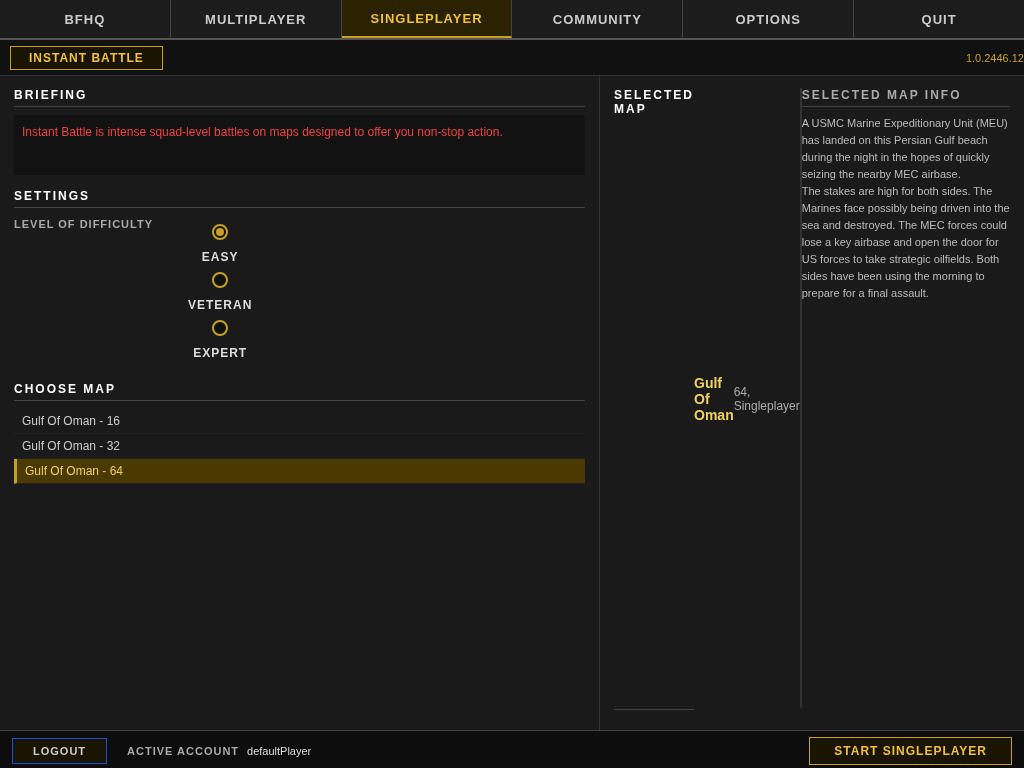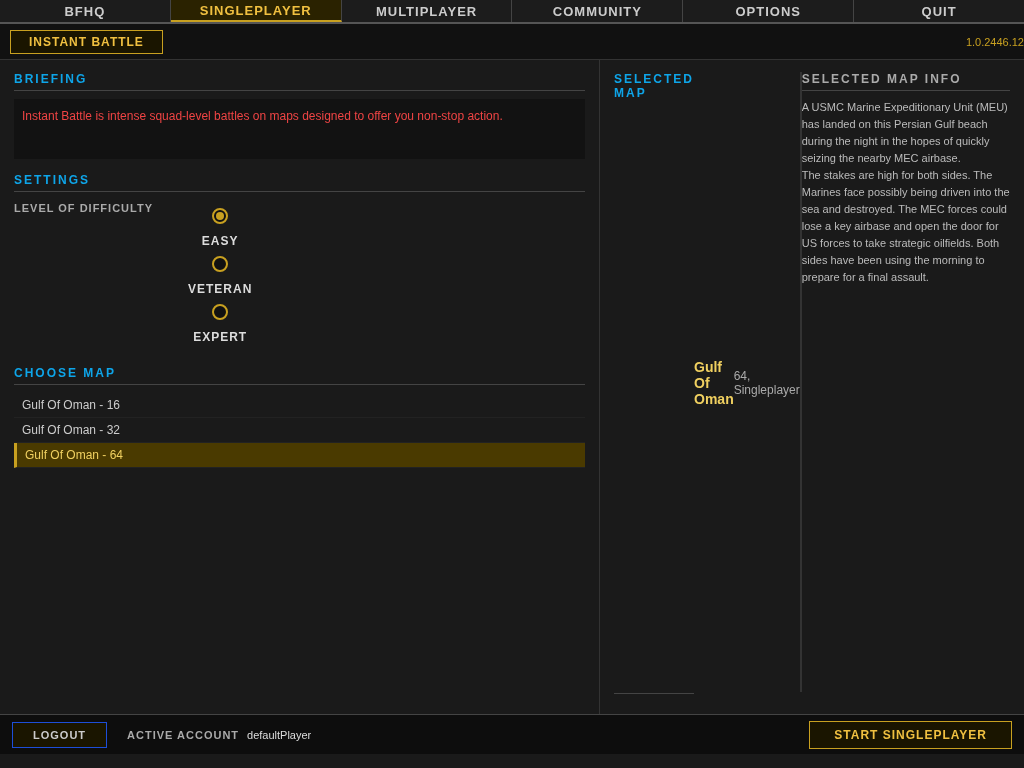--- a/index.html
+++ b/index.html
@@ -9,21 +9,21 @@
       background: #1a1a1a;
       font-family: Arial, sans-serif;
       color: #ccc;
       overflow: hidden;
       position: relative;
     }
 
     
     #top-nav {
       display: flex;
-      height: 24px;
+      height: 40px;
       background: #111;
       border-bottom: 2px solid #555;
     }
     .nav-btn {
       flex: 1;
       display: flex;
       align-items: center;
       justify-content: center;
       border-right: 1px solid #444;
       font-size: 13px;
@@ -83,21 +83,21 @@
       padding: 12px 14px;
       border-right: 1px solid #333;
       display: flex;
       flex-direction: column;
     }
 
     .section-title {
       font-size: 12px;
       font-weight: bold;
       letter-spacing: 2px;
-      color: #0ea5e9;
+      color: #ffffff;
       text-transform: uppercase;
       border-bottom: 1px solid #444;
       padding-bottom: 4px;
       margin-bottom: 8px;
     }
 
     #briefing-section { margin-bottom: 14px; }
     #briefing-text {
       font-size: 12px;
       color: #ef4444;
@@ -329,22 +329,22 @@
       letter-spacing: 1px;
       text-transform: uppercase;
       cursor: pointer;
     }
   </style>
 </head>
 <body>
 
 <div id="top-nav">
   <div class="nav-btn">BFHQ</div>
+  <div class="nav-btn">MULTIPLAYER</div>
   <div class="nav-btn active">SINGLEPLAYER</div>
-  <div class="nav-btn">MULTIPLAYER</div>
   <div class="nav-btn">COMMUNITY</div>
   <div class="nav-btn">OPTIONS</div>
   <div class="nav-btn">QUIT</div>
 </div>
 
 <div id="sub-bar">
   <div class="sub-btn">INSTANT BATTLE</div>
   <span class="version-text">1.0.2446.12</span>
 </div>
 

